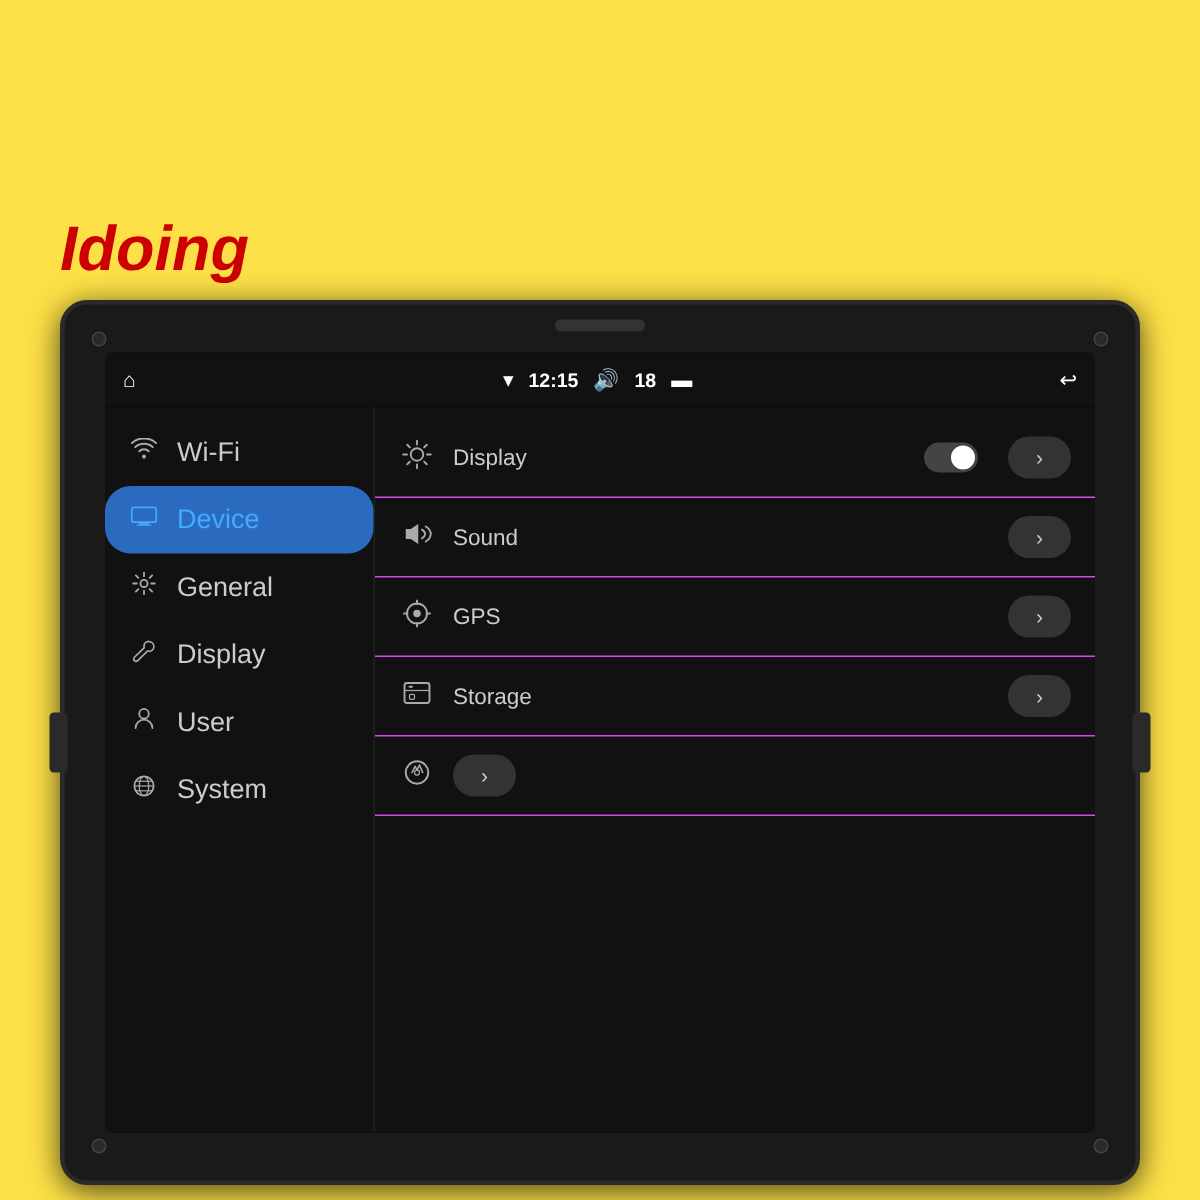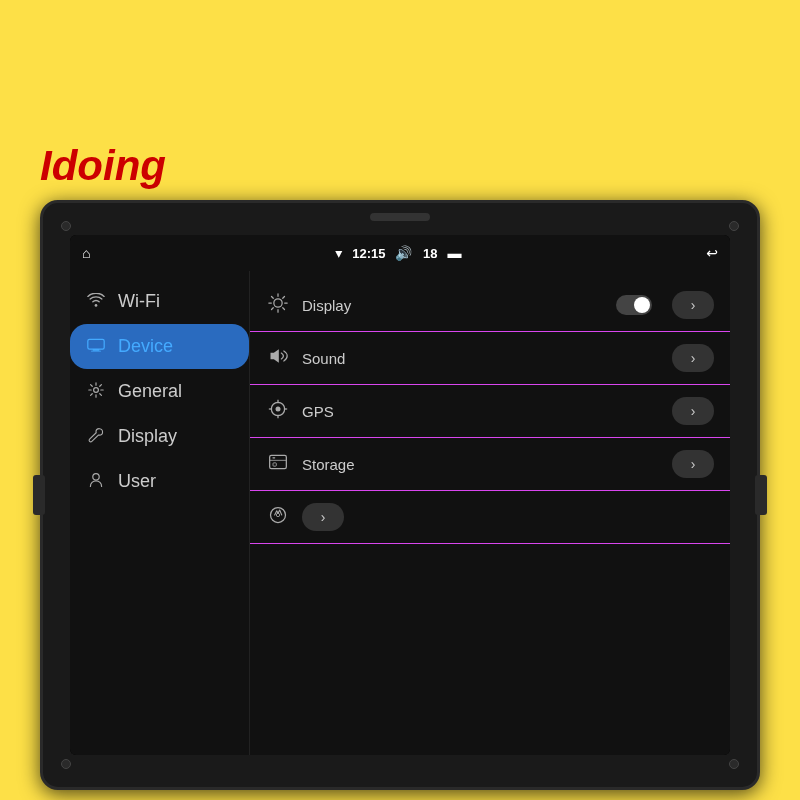--- a/index.html
+++ b/index.html
@@ -351,20 +351,32 @@
           <div class="sidebar-item">
             <span class="sidebar-icon">
               <svg width="16" height="16" viewBox="0 0 20 20" fill="none">
                 <circle cx="10" cy="6" r="4" stroke="#aaa" stroke-width="1.5" fill="none"></circle>
                 <path d="M3 18c0-3.9 3.1-7 7-7s7 3.1 7 7" stroke="#aaa" stroke-width="1.5" fill="none" stroke-linecap="round"></path>
               </svg>
             </span>
             <span class="sidebar-label">User</span>
           </div>
 
+          <div class="sidebar-item">
+            <span class="sidebar-icon">
+              <svg width="16" height="16" viewBox="0 0 20 20" fill="none">
+                <circle cx="10" cy="10" r="8" stroke="#aaa" stroke-width="1.5"></circle>
+                <ellipse cx="10" cy="10" rx="4" ry="8" stroke="#aaa" stroke-width="1"></ellipse>
+                <line x1="2" y1="10" x2="18" y2="10" stroke="#aaa" stroke-width="1"></line>
+                <line x1="3" y1="6" x2="17" y2="6" stroke="#aaa" stroke-width="1"></line>
+                <line x1="3" y1="14" x2="17" y2="14" stroke="#aaa" stroke-width="1"></line>
+              </svg>
+            </span>
+            <span class="sidebar-label">System</span>
+          </div>
 
         </div>
 
         <div class="right-panel">
 
           <div class="settings-row">
             <span class="settings-row-icon">
               <svg width="20" height="20" viewBox="0 0 24 24" fill="none">
                 <circle cx="12" cy="12" r="5" stroke="#aaa" stroke-width="1.5"></circle>
                 <path d="M12 1v3M12 20v3M1 12h3M20 12h3M4.2 4.2l2.1 2.1M17.7 17.7l2.1 2.1M4.2 19.8l2.1-2.1M17.7 6.3l2.1-2.1" stroke="#aaa" stroke-width="1.5" stroke-linecap="round"></path>

